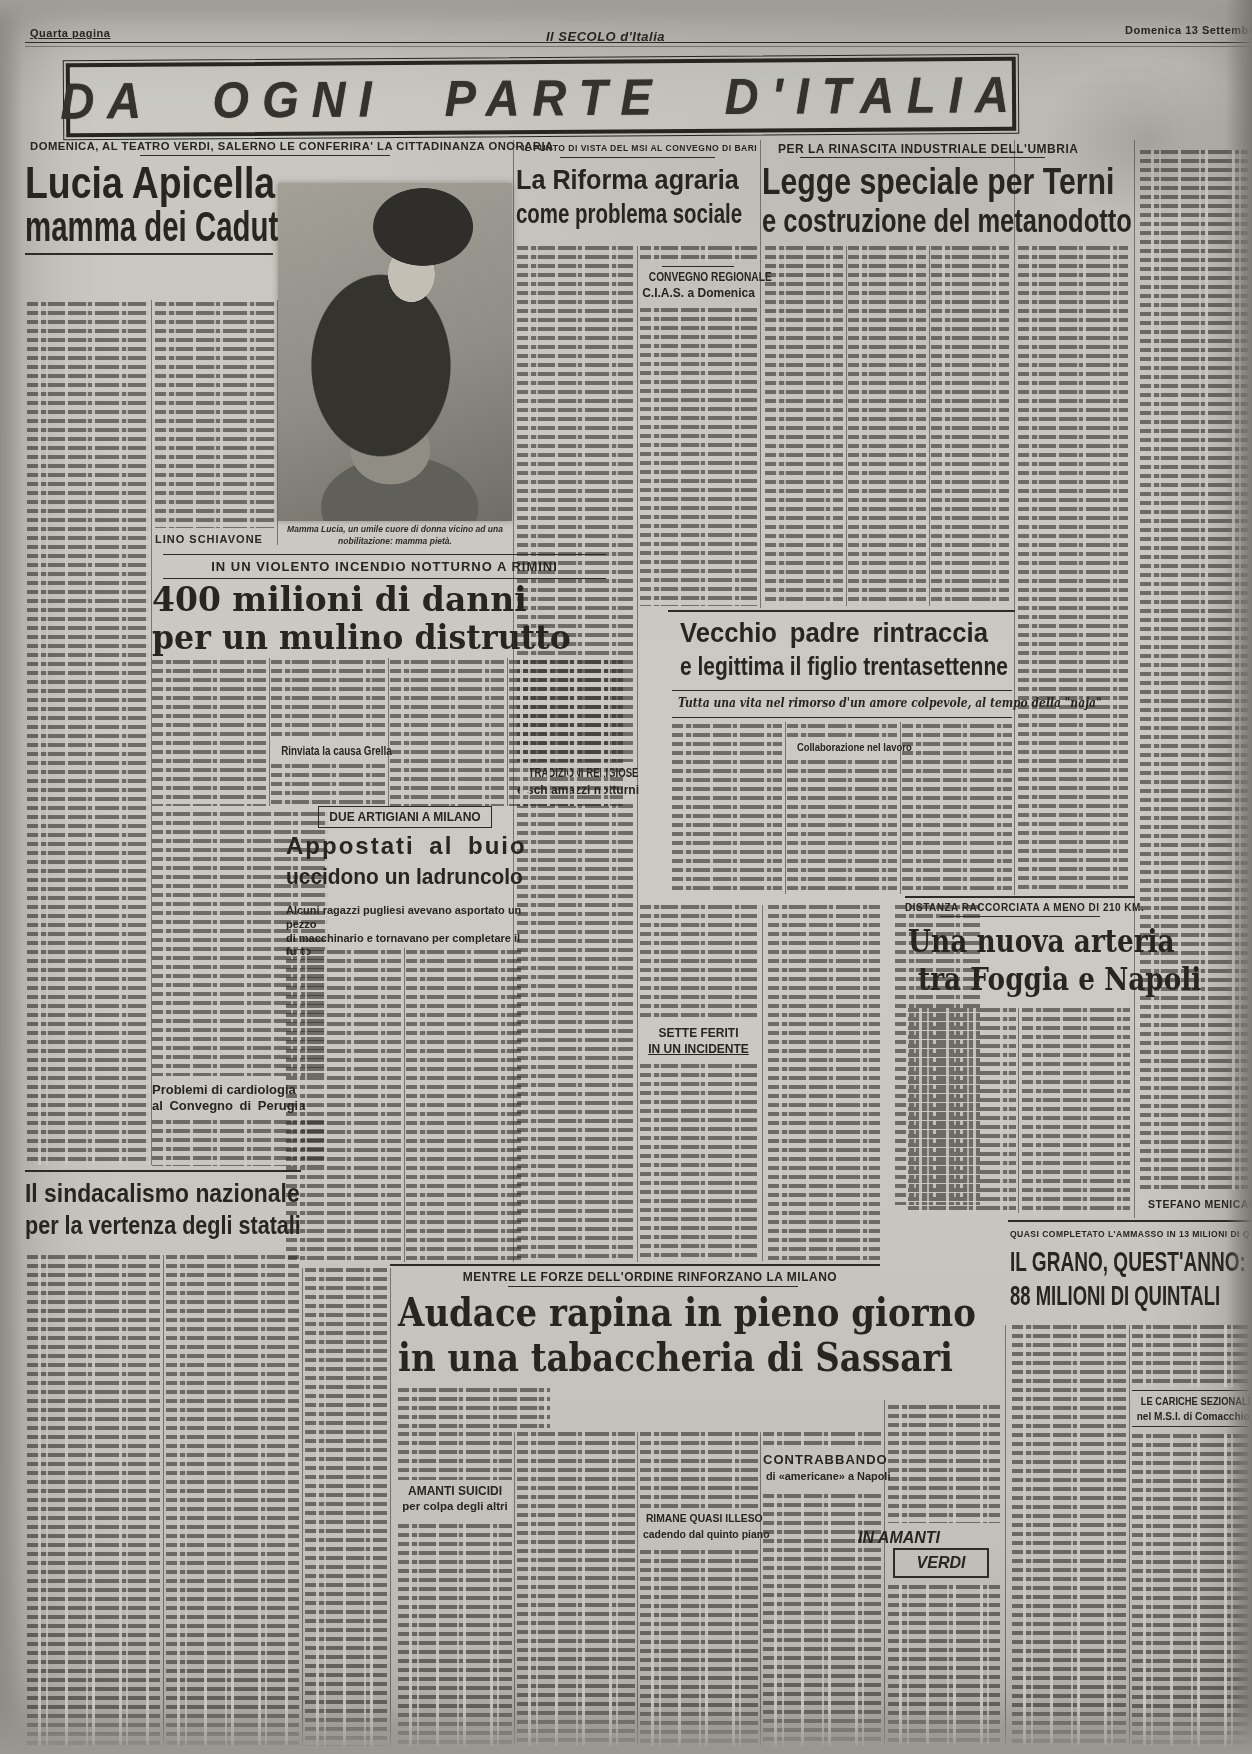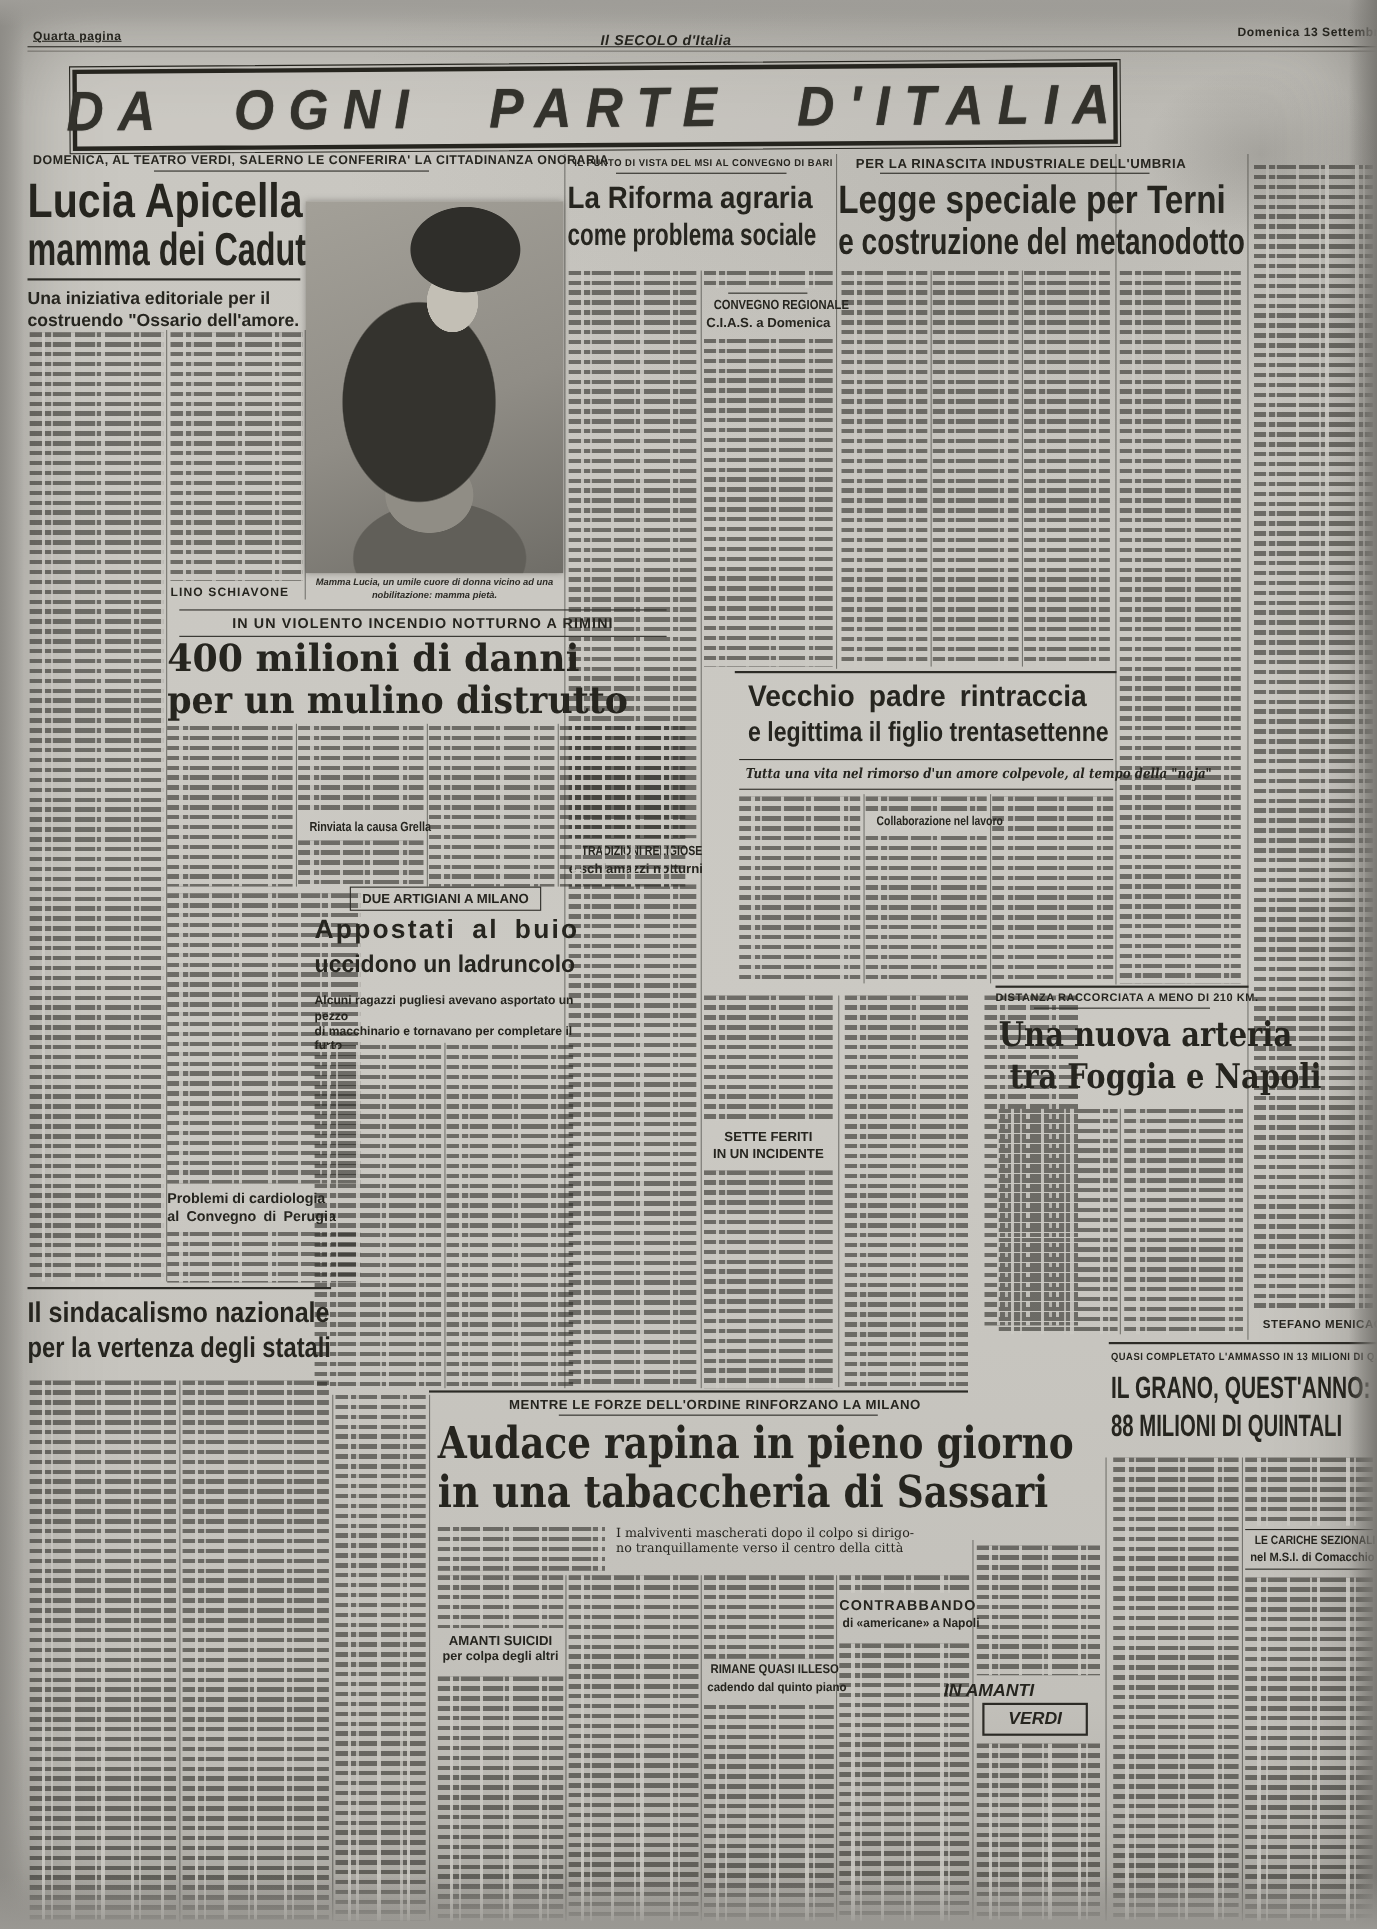--- a/index.html
+++ b/index.html
@@ -72,24 +72,20 @@
 
   <div class="banner">
     <span>DA OGNI PARTE D'ITALIA</span>
   </div>
 
   <div class="kick" style="left:30px;top:140px;font-size:11.5px;transform:scaleX(.98);transform-origin:left top;">DOMENICA, AL TEATRO VERDI, SALERNO LE CONFERIRA' LA CITTADINANZA ONORARIA</div>
   <div class="hrule" style="left:140px;top:155px;width:250px;height:1px;"></div>
   <div class="hl sans" style="left:25px;top:161px;font-size:44px;transform:scaleX(.85);">Lucia Apicella</div>
   <div class="hl sans" style="left:25px;top:206px;font-size:42px;transform:scaleX(.7);">mamma dei Caduti</div>
   <div class="hrule" style="left:25px;top:253px;width:248px;height:2px;"></div>
-  <div class="deck" style="left:25px;top:262px;width:252px;font-size:16px;">
-    <div>Una iniziativa editoriale per il</div>
-    <div>costruendo "Ossario dell'amore.</div>
-  </div>
   <div class="txtcol" style="left:27px;top:302px;width:122px;height:863px;"></div>
   <div class="txtcol" style="left:155px;top:302px;width:120px;height:226px;"></div>
   <div class="kick" style="left:155px;top:533px;font-size:11px;letter-spacing:1px;">LINO SCHIAVONE</div>
   <div class="txtcol" style="left:155px;top:552px;width:0px;height:0px;"></div>
 
   <div class="photo"></div>
   <div class="cap" style="left:278px;top:524px;width:234px;font-style:italic;">
     <div>Mamma Lucia, un umile cuore di donna vicino ad una</div>
     <div>nobilitazione: mamma pietà.</div>
   </div>
@@ -103,21 +99,21 @@
   <div class="sub" style="left:517px;top:783px;width:116px;font-size:12px;">e schiamazzi notturni</div>
   <div class="txtcol" style="left:517px;top:804px;width:116px;height:458px;"></div>
 
   <div class="txtcol" style="left:640px;top:246px;width:117px;height:16px;"></div>
   <div class="hrule" style="left:662px;top:266px;width:72px;height:1px;"></div>
   <div class="sub" style="left:640px;top:270px;width:117px;font-size:12px;transform:scaleX(.85);">CONVEGNO REGIONALE</div>
   <div class="sub" style="left:640px;top:286px;width:117px;font-size:12px;">C.I.A.S. a Domenica</div>
   <div class="txtcol" style="left:640px;top:308px;width:117px;height:298px;"></div>
   <div class="txtcol" style="left:640px;top:905px;width:117px;height:114px;"></div>
   <div class="sub" style="left:640px;top:1026px;width:117px;font-size:12px;">SETTE FERITI</div>
-  <div class="sub" style="left:640px;top:1042px;width:117px;font-size:12px;">IN UN INCIDENTE</div>
+  <div class="sub" style="left:640px;top:1042px;width:117px;font-size:12px;text-decoration:underline;">IN UN INCIDENTE</div>
   <div class="txtcol" style="left:640px;top:1064px;width:117px;height:198px;"></div>
   <div class="txtcol" style="left:768px;top:905px;width:112px;height:356px;"></div>
   <div class="txtcol" style="left:895px;top:905px;width:85px;height:300px;"></div>
 
   <div class="kick" style="left:778px;top:142px;font-size:12px;">PER LA RINASCITA INDUSTRIALE DELL'UMBRIA</div>
   <div class="hrule" style="left:800px;top:157px;width:245px;height:1px;"></div>
   <div class="hl sans" style="left:762px;top:164px;font-size:36px;transform:scaleX(.84);">Legge speciale per Terni</div>
   <div class="hl sans" style="left:762px;top:203px;font-size:34px;transform:scaleX(.75);">e costruzione del metanodotto</div>
   <div class="txtcol" style="left:765px;top:246px;width:78px;height:360px;"></div>
   <div class="txtcol" style="left:848px;top:246px;width:78px;height:360px;"></div>
@@ -178,24 +174,20 @@
   <div class="txtcol" style="left:27px;top:1255px;width:133px;height:490px;"></div>
   <div class="txtcol" style="left:166px;top:1255px;width:133px;height:490px;"></div>
   <div class="txtcol" style="left:305px;top:1268px;width:82px;height:478px;"></div>
 
   <div class="hrule" style="left:390px;top:1264px;width:490px;height:2px;"></div>
   <div class="kick ctr" style="left:450px;top:1270px;width:400px;font-size:12px;">MENTRE LE FORZE DELL'ORDINE RINFORZANO LA MILANO</div>
   <div class="hrule" style="left:508px;top:1286px;width:290px;height:1px;"></div>
   <div class="hl serif" style="left:398px;top:1292px;font-size:40px;transform:scaleX(.85);">Audace rapina in pieno giorno</div>
   <div class="hl serif" style="left:398px;top:1337px;font-size:40px;transform:scaleX(.85);">in una tabaccheria di Sassari</div>
   <div class="txtcol" style="left:398px;top:1388px;width:152px;height:40px;"></div>
-  <div class="deck serif" style="left:560px;top:1386px;width:308px;font-size:11.5px;font-weight:normal;">
-    <div>I malviventi mascherati dopo il colpo si dirigo-</div>
-    <div>no tranquillamente verso il centro della città</div>
-  </div>
   <div class="txtcol" style="left:398px;top:1432px;width:114px;height:48px;"></div>
   <div class="sub" style="left:398px;top:1484px;width:114px;font-size:12px;">AMANTI SUICIDI</div>
   <div class="sub" style="left:398px;top:1500px;width:114px;font-size:11.5px;">per colpa degli altri</div>
   <div class="txtcol" style="left:398px;top:1524px;width:114px;height:222px;"></div>
   <div class="txtcol" style="left:517px;top:1432px;width:118px;height:314px;"></div>
   <div class="txtcol" style="left:640px;top:1432px;width:118px;height:76px;"></div>
   <div class="sub" style="left:640px;top:1512px;width:118px;font-size:11.5px;transform:scaleX(.9);">RIMANE QUASI ILLESO</div>
   <div class="sub" style="left:640px;top:1528px;width:118px;font-size:11px;transform:scaleX(.95);">cadendo dal quinto piano</div>
   <div class="txtcol" style="left:640px;top:1550px;width:118px;height:196px;"></div>
   <div class="txtcol" style="left:763px;top:1432px;width:118px;height:16px;"></div>

